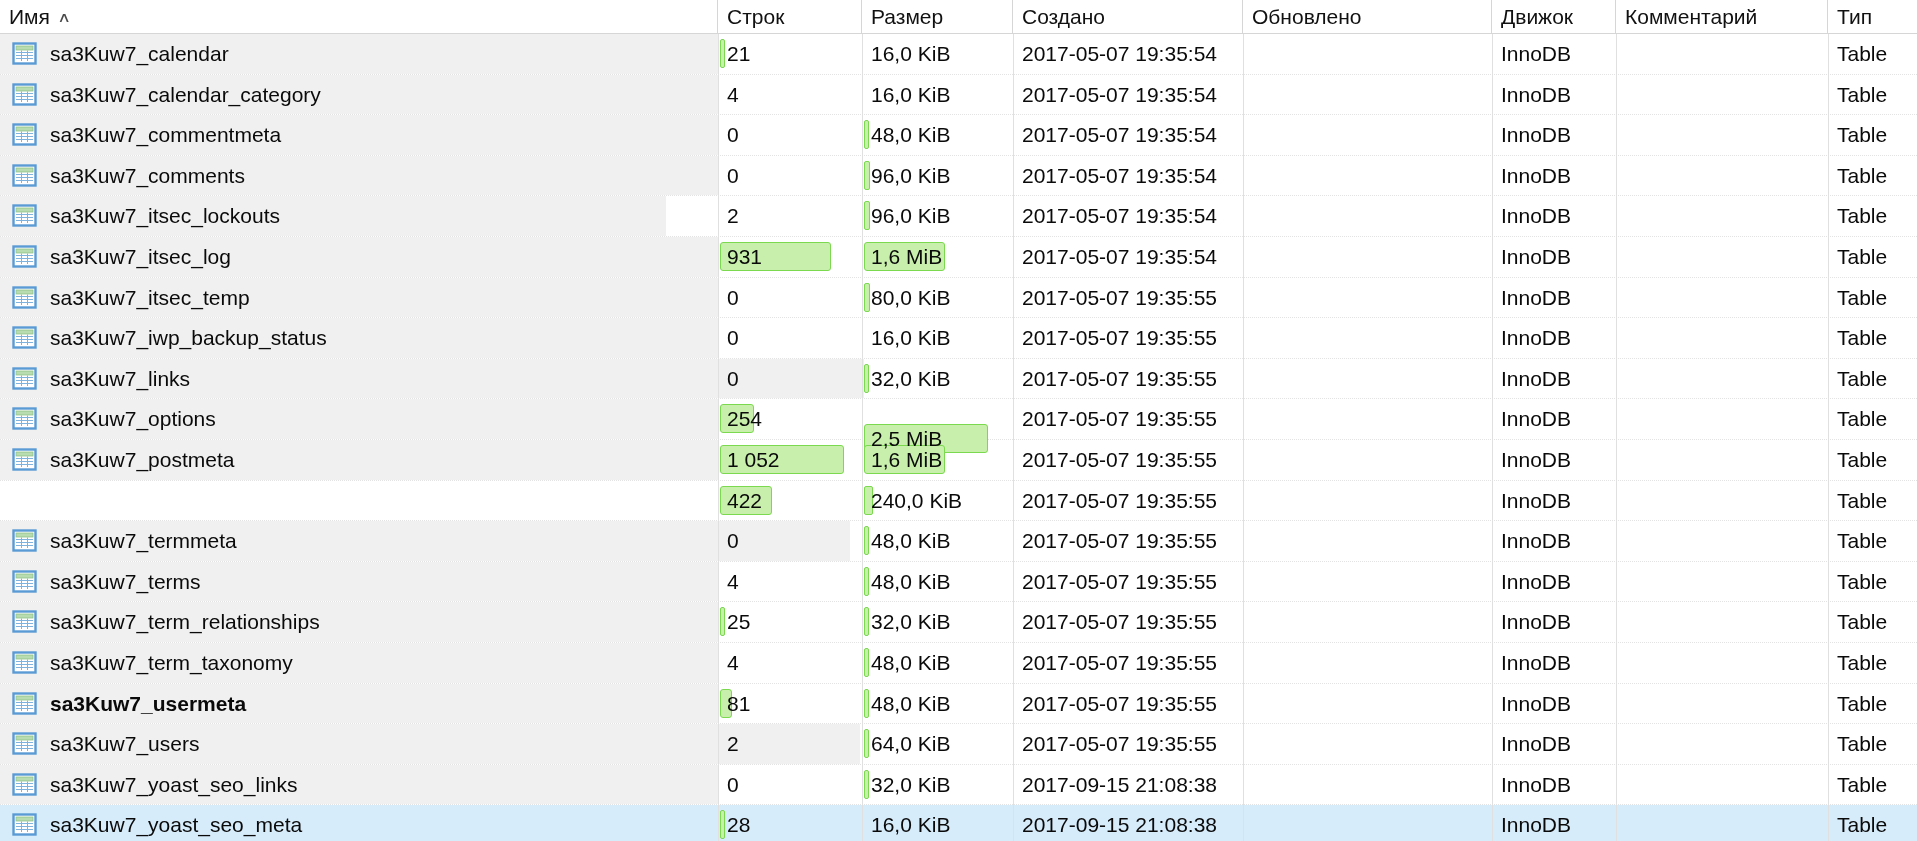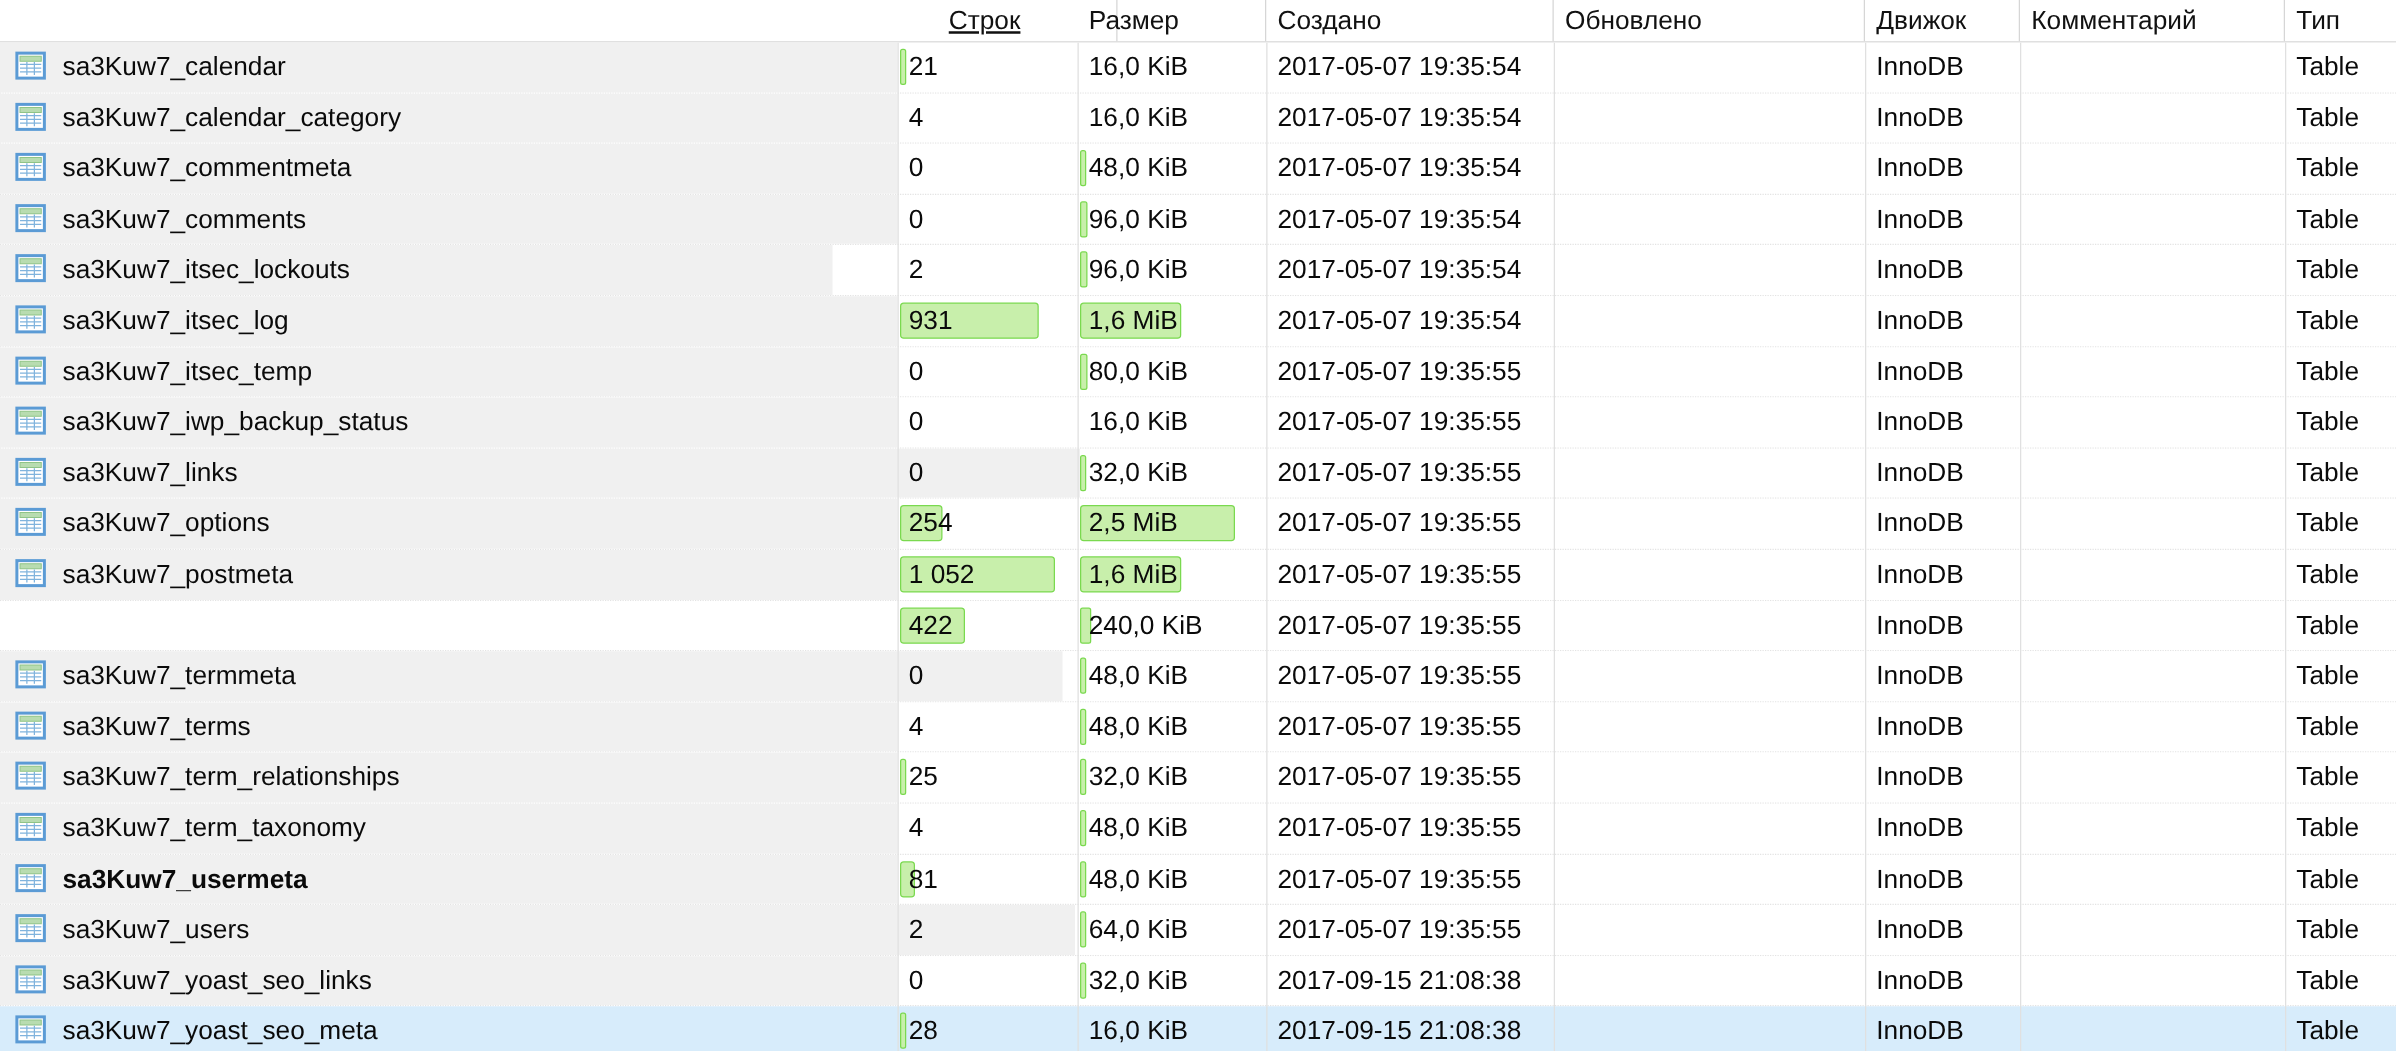--- a/index.html
+++ b/index.html
@@ -132,21 +132,22 @@
     background: #e0e0e0;
     z-index: 3;
     pointer-events: none;
   }
 </style>
 </head>
 <body>
 
 <div id="grid">
   <div class="hdr" id="hdr">
-      <div class="hdr-cell" style="left: 750px; width: 144px; text-decoration: underline;"><span>Строк</span></div>
+      <div class="hdr-cell" style="left: 0px; width: 718px;"><span>Имя</span><span class="sort-arrow">∧</span></div>
+      <div class="hdr-cell" style="left: 718px; width: 144px;"><span>Строк</span></div>
       <div class="hdr-cell" style="left: 862px; width: 151px;"><span>Размер</span></div>
       <div class="hdr-cell" style="left: 1013px; width: 230px;"><span>Создано</span></div>
       <div class="hdr-cell" style="left: 1243px; width: 249px;"><span>Обновлено</span></div>
       <div class="hdr-cell" style="left: 1492px; width: 124px;"><span>Движок</span></div>
       <div class="hdr-cell" style="left: 1616px; width: 212px;"><span>Комментарий</span></div>
       <div class="hdr-cell" style="left: 1828px; width: 89px;"><span>Тип</span></div>
     </div>
   <div class="rows" id="rows">
       <div class="row">
         <div class="cell name" style="left: 0px; width: 718px;"><span class="tbl-icon"><svg width="25" height="25" viewBox="0 0 25 25" xmlns="http://www.w3.org/2000/svg">
@@ -334,21 +335,21 @@
               <rect x="4" y="5" width="17" height="4" fill="#b8dcb0" stroke="#8fc487" stroke-width="0.8"></rect>
               <g stroke="#7fb3dd" stroke-width="1">
                 <line x1="4" y1="11.5" x2="21" y2="11.5"></line>
                 <line x1="4" y1="14.5" x2="21" y2="14.5"></line>
                 <line x1="4" y1="17.5" x2="21" y2="17.5"></line>
                 <line x1="9.5" y1="9.5" x2="9.5" y2="20"></line>
                 <line x1="15.5" y1="9.5" x2="15.5" y2="20"></line>
               </g>
             </svg></span><span class="txt">sa3Kuw7_options</span></div>
         <div class="cell" style="left: 718px; width: 144px;"><div class="bar" style="width: 34px;"></div><span class="txt">254</span></div>
-        <div class="cell" style="left: 862px; width: 151px;"><div class="bar" style="width: 124px;"></div><span class="txt">2,5 MiB</span></div>
+        <div class="cell" style="left: 862px; width: 151px; margin-top: 20px;"><div class="bar" style="width: 124px;"></div><span class="txt">2,5 MiB</span></div>
         <div class="cell" style="left: 1013px; width: 230px;"><span class="txt">2017-05-07 19:35:55</span></div>
         <div class="cell" style="left: 1243px; width: 249px;"><span class="txt"></span></div>
         <div class="cell" style="left: 1492px; width: 124px;"><span class="txt">InnoDB</span></div>
         <div class="cell" style="left: 1616px; width: 212px;"><span class="txt"></span></div>
         <div class="cell" style="left: 1828px; width: 89px;"><span class="txt">Table</span></div>
       </div>
       <div class="row">
         <div class="cell name" style="left: 0px; width: 718px;"><span class="tbl-icon"><svg width="25" height="25" viewBox="0 0 25 25" xmlns="http://www.w3.org/2000/svg">
               <rect x="1.5" y="2.5" width="22" height="20" fill="#ffffff" stroke="#5b9bd5" stroke-width="2.4"></rect>
               <rect x="4" y="5" width="17" height="4" fill="#b8dcb0" stroke="#8fc487" stroke-width="0.8"></rect>

